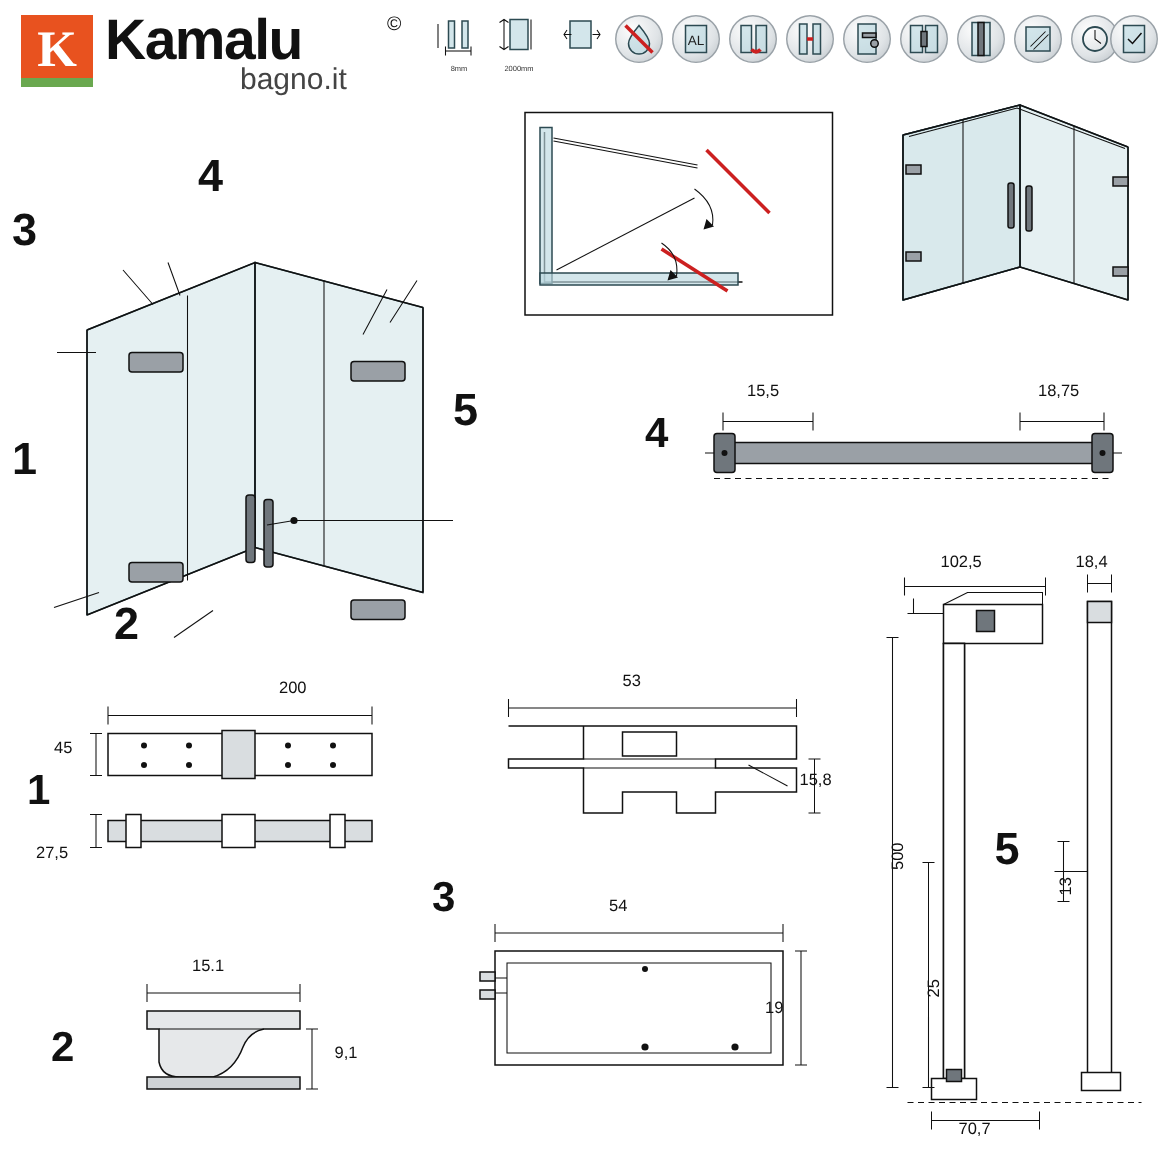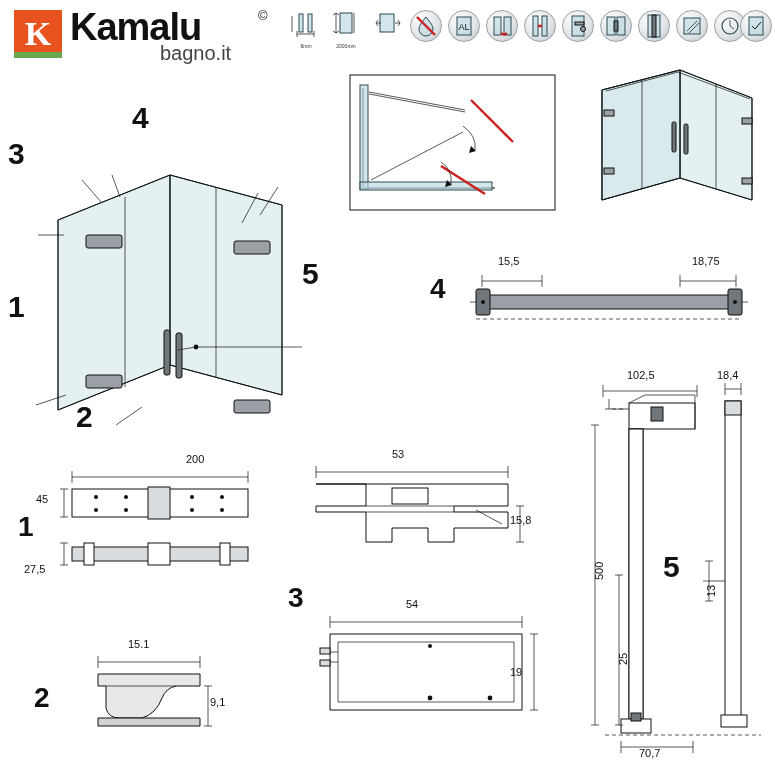--- a/index.html
+++ b/index.html
@@ -370,24 +370,24 @@
 
       <path d="M18,34 L120,34 L120,46 L96,46 Q86,48 82,58 Q76,74 62,78 L40,78 Q28,78 26,68 L26,46 L18,46 Z" fill="#e6e8ea" stroke="#111" stroke-width="1"></path>
       <path d="M18,78 L120,78 L120,86 L18,86 Z" fill="#cfd3d6" stroke="#111" stroke-width="1"></path>
       <path d="M26,46 L96,46" class="ln-thin"></path>
 
       <path d="M128,46 V86" class="ln-thin"></path>
       <path d="M124,46 H132 M124,86 H132" class="ln-thin"></path>
     </svg>
     <div class="num" style="left:-46px;top:42px;font-size:28px;">2</div>
     <div class="dim" style="left:48px;top:-2px;">15.1</div>
-    <div class="dim" style="left:130px;top:56px;">9,1</div>
-  </div>
-
-  <div class="block" style="left:296px;top:450px;width:250px;height:140px;">
+    <div class="dim" style="left:143px;top:56px;">9,1</div>
+  </div>
+
+  <div class="block" style="left:319px;top:450px;width:250px;height:140px;">
     <svg width="250" height="140" viewBox="0 0 250 140">
 
       <path d="M20,22 H212" class="ln-thin"></path>
       <path d="M20,16 V28 M212,16 V28" class="ln-thin"></path>
 
       <path d="M20,34 L212,34 L212,56 L158,56 L158,62 L212,62 L212,78 L158,78 L158,92 L132,92 L132,78 L96,78 L96,92 L70,92 L70,62 L20,62 L20,56 L70,56 L70,34 Z" fill="#ffffff" stroke="#111" stroke-width="1"></path>
       <path d="M70,56 L158,56 M70,62 L158,62" class="ln-thin"></path>
       <rect x="96" y="38" width="36" height="16" fill="#ffffff" stroke="#111" stroke-width="1"></rect>
       <path d="M180,60 L206,74" class="ln-thin"></path>
 

